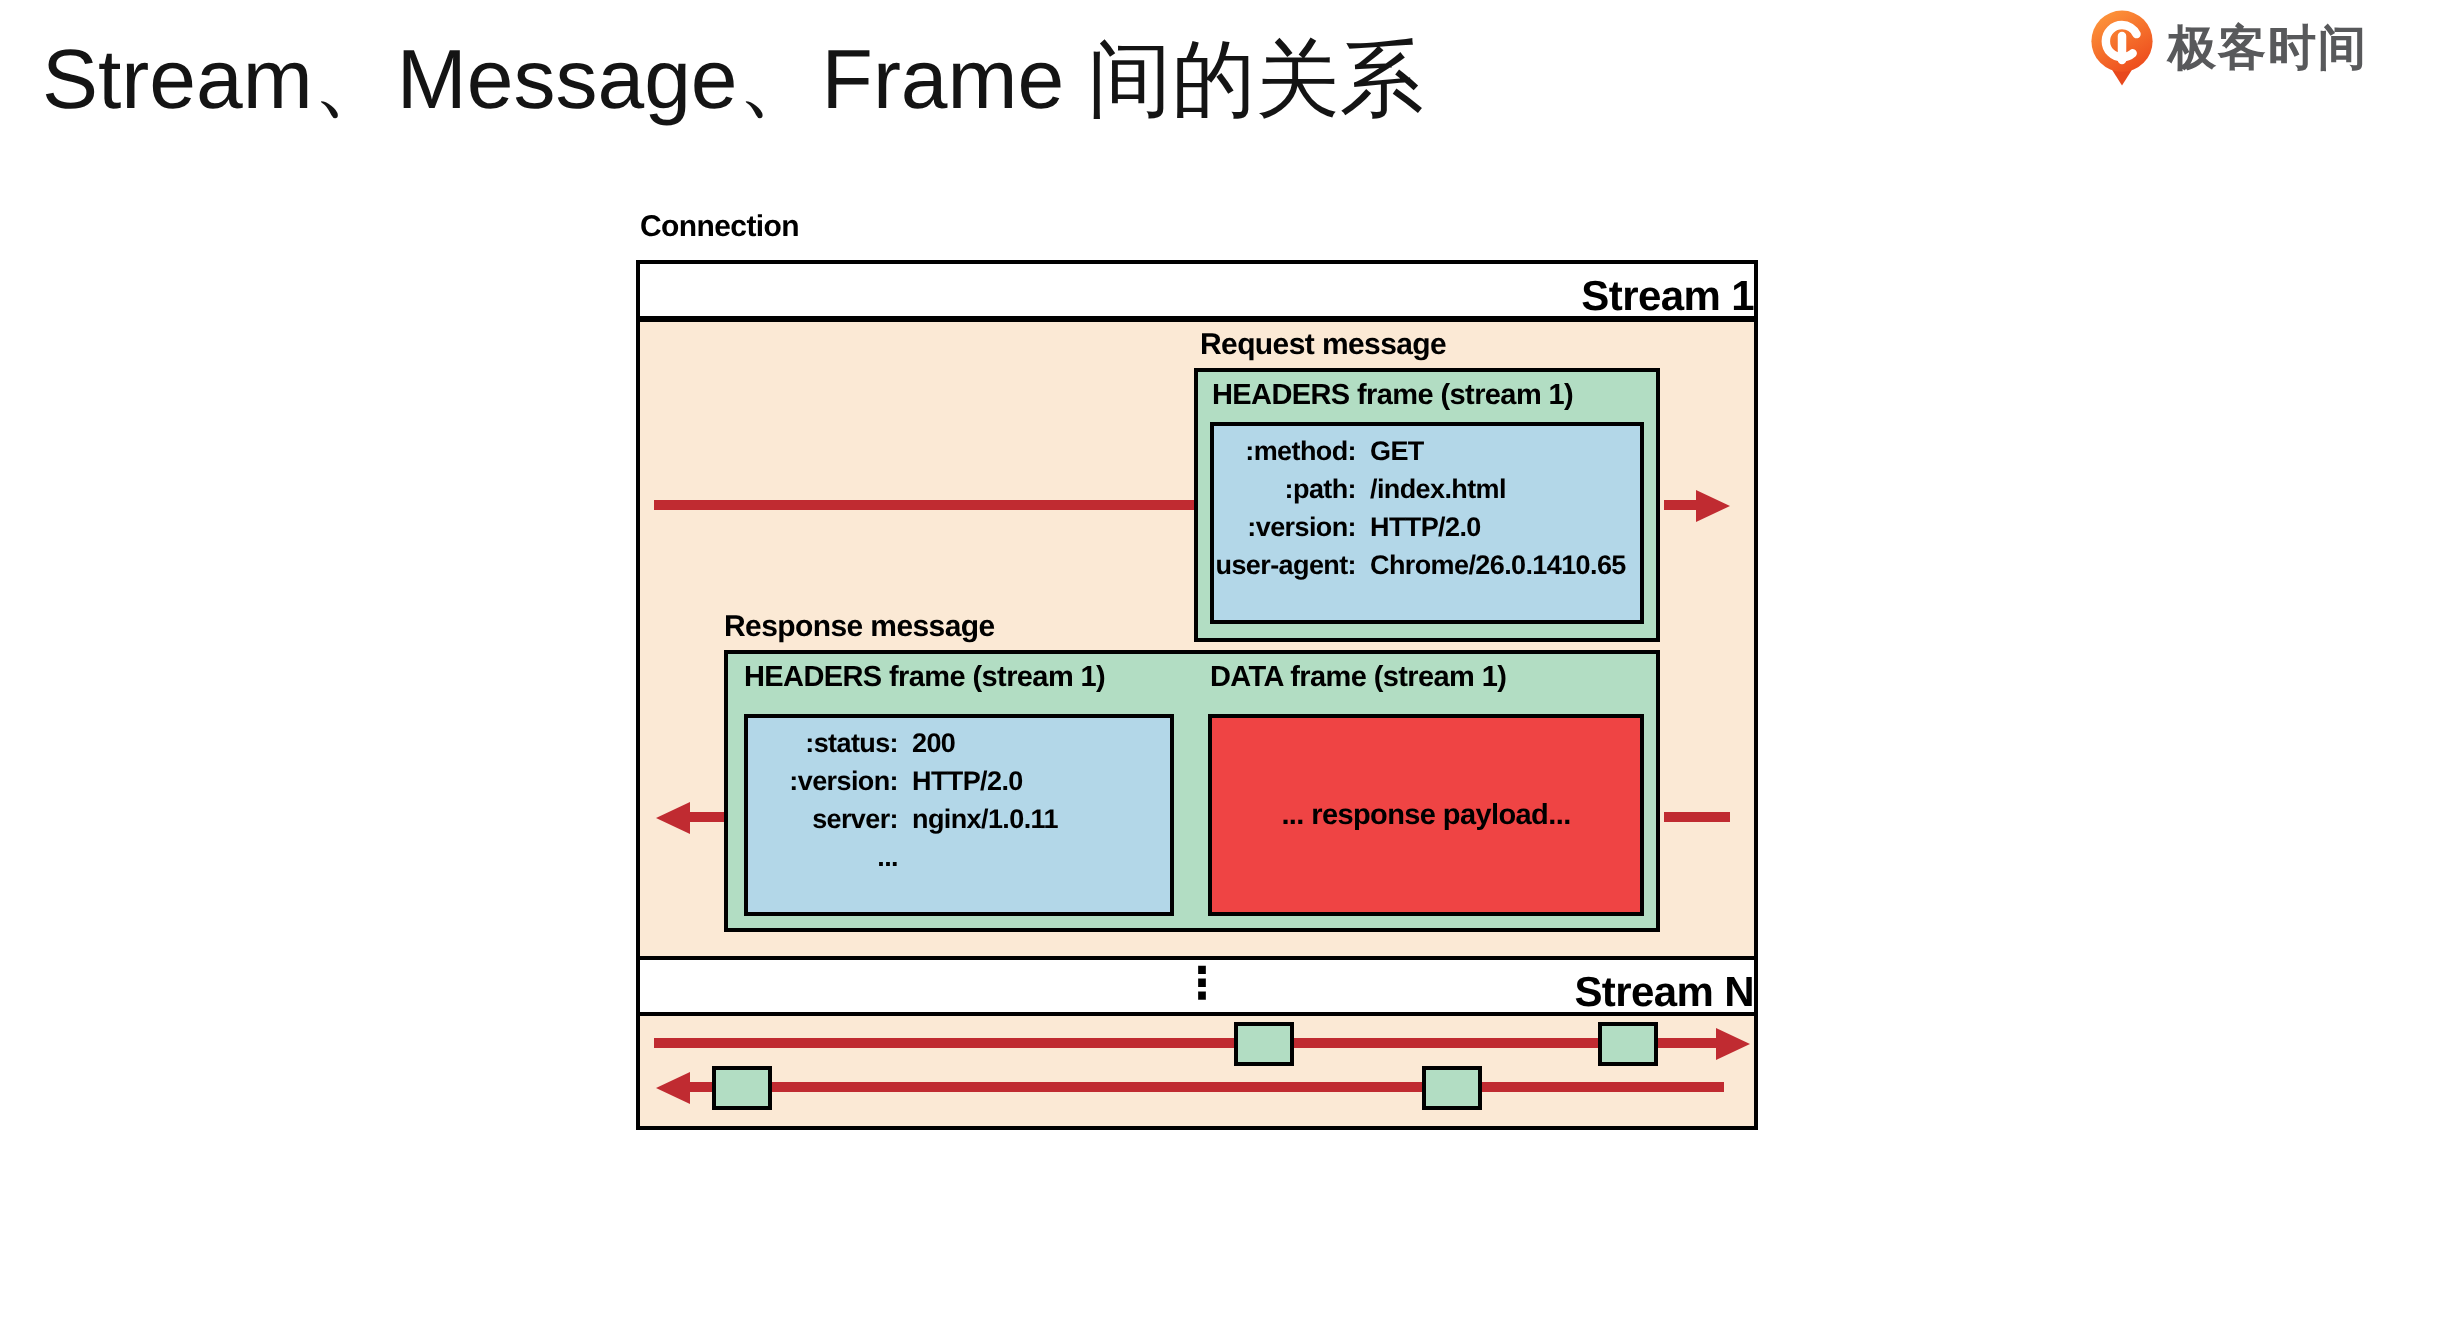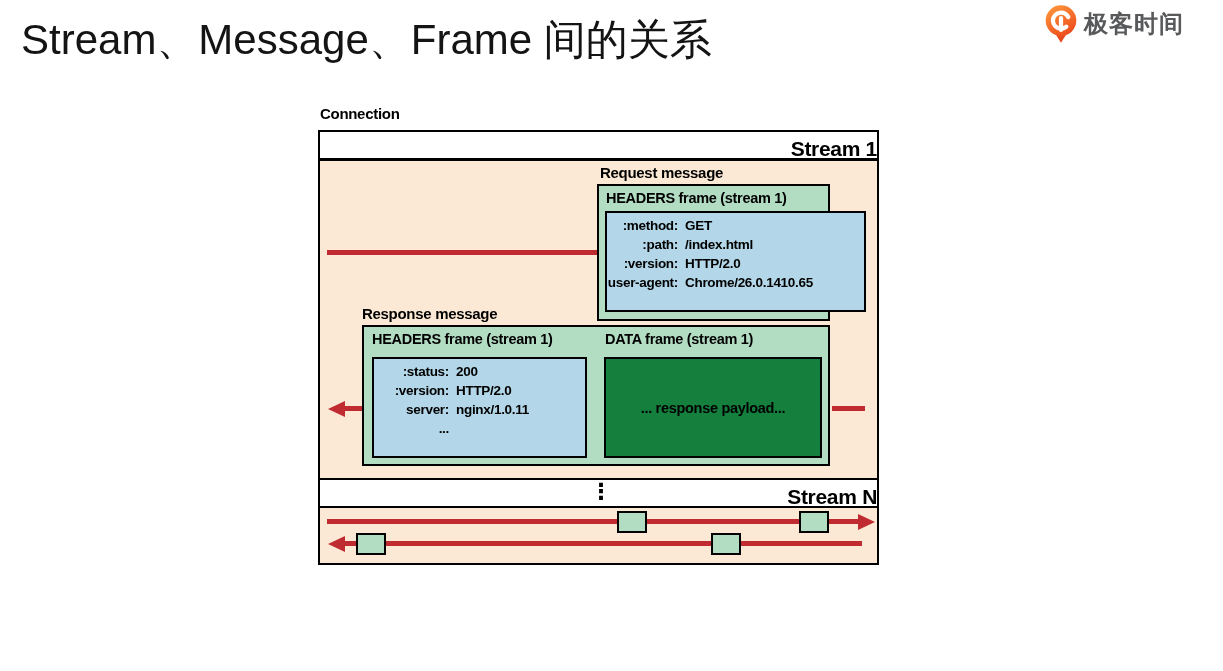--- a/index.html
+++ b/index.html
@@ -32,21 +32,21 @@
   .vdots{position:absolute;left:270px;top:-1px;font-size:22px;font-weight:700;line-height:26px;}
   
   .frame{position:absolute;background:#b2ddc3;border:2px solid #000;box-sizing:border-box;}
   .frame-title{font-size:14.5px;padding:4px 0 0 7px;white-space:nowrap;}
   .frame-title-abs{position:absolute;font-size:14.5px;white-space:nowrap;}
   .kv-box{position:absolute;background:#b3d7e8;border:2px solid #000;box-sizing:border-box;padding-top:3px;}
   .kv-row{display:flex;height:19px;font-size:13.5px;font-weight:700;letter-spacing:-0.3px;line-height:19px;}
   .kv-row .k{width:71px;text-align:right;white-space:nowrap;}
   .resp-kv .kv-row .k{width:75px;}
   .kv-row .v{margin-left:7px;white-space:nowrap;}
-  .payload-box{position:absolute;background:#15803d;border:2px solid #000;box-sizing:border-box;
+  .payload-box{position:absolute;background:#ef4444;border:2px solid #000;box-sizing:border-box;
     display:flex;align-items:center;justify-content:center;font-size:14.5px;font-weight:700;letter-spacing:-0.3px;}
   
   .hline{position:absolute;height:5px;background:#c02b31;}
   .tri-r{position:absolute;width:0;height:0;border-top:8px solid transparent;border-bottom:8px solid transparent;border-left:17px solid #c02b31;}
   .tri-l{position:absolute;width:0;height:0;border-top:8px solid transparent;border-bottom:8px solid transparent;border-right:17px solid #c02b31;}
   .mini-frame{position:absolute;width:30px;height:22px;background:#b2ddc3;border:2px solid #000;box-sizing:border-box;}
   
   .logo-svg{display:block;}
 </style>
 </head>
@@ -88,21 +88,21 @@
     <div class="peach peach2"></div>
   </div>
 
   <div class="hline" style="left:327px;top:250px;width:270px;"></div>
   <div class="hline" style="left:832px;top:250px;width:18px;"></div>
   <div class="tri-r" style="left:848px;top:245px;"></div>
 
   <div class="lbl cond" style="left:600px;top:164px;">Request message</div>
   <div class="frame" style="left:597px;top:184px;width:233px;height:137px;">
     <div class="frame-title cond">HEADERS frame (stream 1)</div>
-    <div class="kv-box req-kv" style="left:6px;top:25px;width:261px;height:101px;">
+    <div class="kv-box req-kv" style="left:6px;top:25px;width:217px;height:101px;">
       <div class="kv-row">
         <span class="k">:method:</span>
         <span class="v">GET</span>
       </div>
       <div class="kv-row">
         <span class="k">:path:</span>
         <span class="v">/index.html</span>
       </div>
       <div class="kv-row">
         <span class="k">:version:</span>

